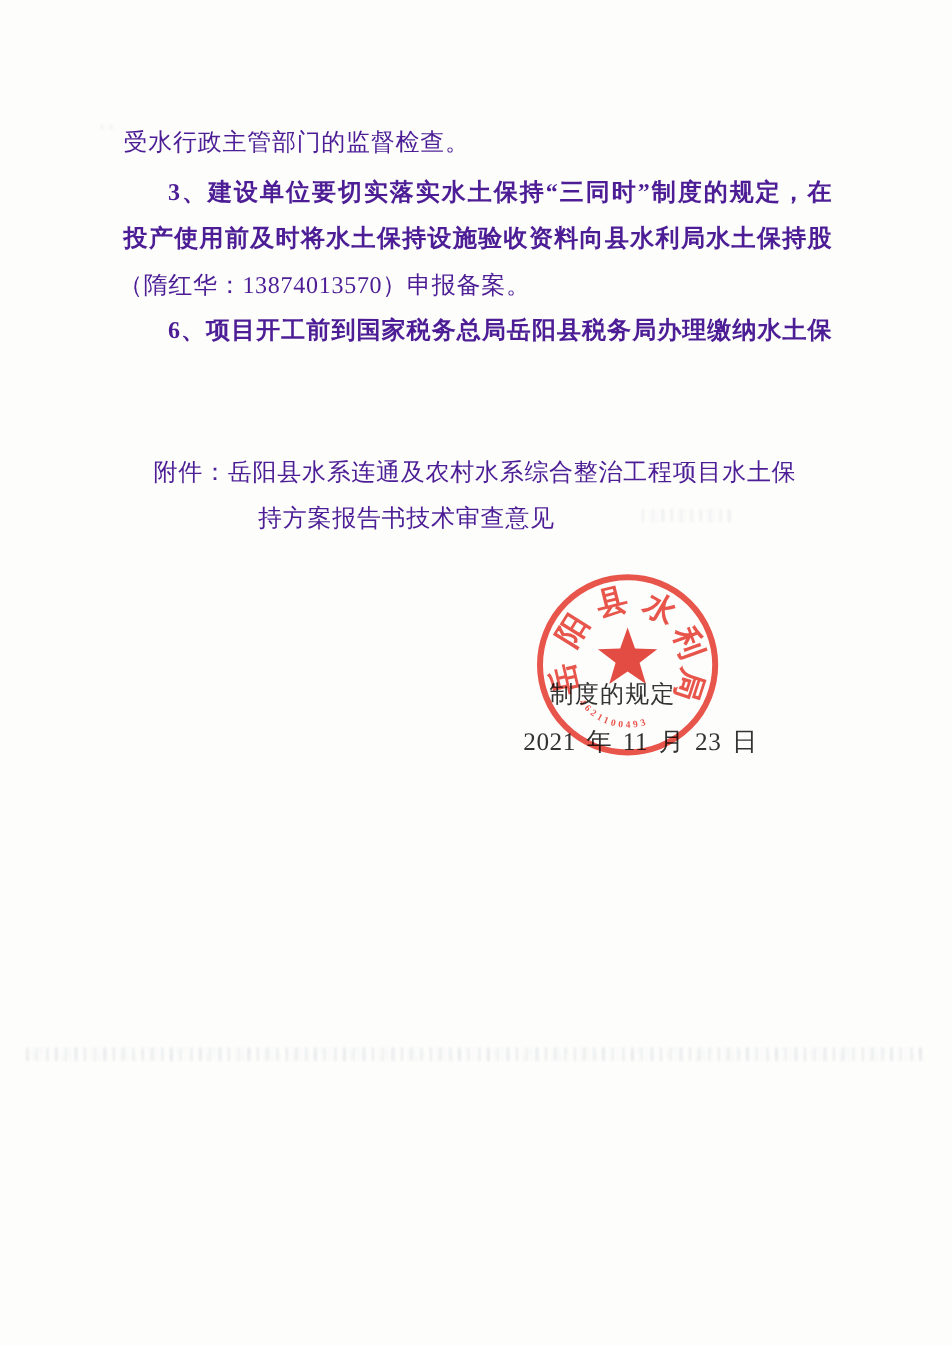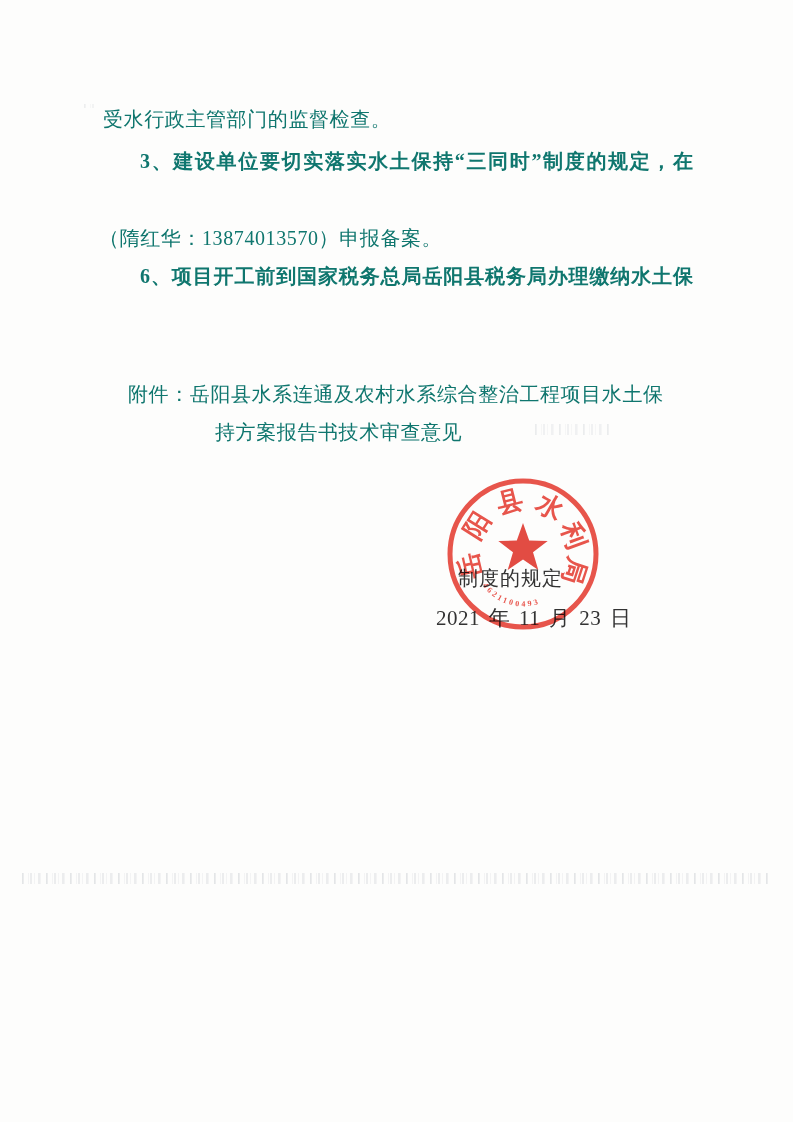--- a/index.html
+++ b/index.html
@@ -5,21 +5,21 @@
   html, body { margin:0; padding:0; background:#ffffff; }
   .page {
     position:relative; width:793px; height:1122px; margin:0 auto;
     background:#fdfdfc; overflow:hidden;
     font-family:"Liberation Serif","DejaVu Serif",serif;
     color:#383838;
   }
   
   .bline {
     position:absolute; font-size:20px; line-height:27px;
-    letter-spacing:0.6px; white-space:nowrap; color:#0f766e;
+    letter-spacing:0.6px; white-space:nowrap; color:#4c1d95;
   }
   .just { white-space:normal; text-align:justify; text-align-last:justify; letter-spacing:0;font-weight:bold; }
   .l0 { left:103px; top:106px; }
   .l1 { left:140px; top:148px; width:553px; }
   .l2 { left:103px; top:186px; width:590px; }
   .l3 { left:99px;  top:225px; }
   .l4 { left:140px; top:263px; width:553px; }
   .l5 { left:103px; top:301px; }
   .l6 { left:128px; top:381px; }
   .l7 { left:215px; top:419px; }
@@ -55,20 +55,21 @@
   .smudge-small { left:535px; top:424px; width:75px;  height:11px; opacity:0.55; }
   .smudge-dot   { left:84px;  top:104px; width:10px;  height:4px;  opacity:0.5; }
 </style>
 </head>
 <body>
 
 <div class="page">
 
   <div class="bline l0">受水行政主管部门的监督检查。</div>
   <div class="bline l1 just">3、建设单位要切实落实水土保持“三同时”制度的规定，在</div>
+  <div class="bline l2 just">投产使用前及时将水土保持设施验收资料向县水利局水土保持股</div>
   <div class="bline l3">（隋红华：13874013570）申报备案。</div>
   <div class="bline l4 just">6、项目开工前到国家税务总局岳阳县税务局办理缴纳水土保</div>
   <div class="bline l6">附件：岳阳县水系连通及农村水系综合整治工程项目水土保</div>
   <div class="bline l7">持方案报告书技术审查意见</div>
 
   <div class="signature">制度的规定</div>
   <div class="dateline">2021 年 11 月 23 日</div>
 
   <svg class="seal" viewBox="0 0 160 160" aria-hidden="true">
     <circle cx="80" cy="80" r="73" fill="none" stroke-width="5" stroke="#e8463d"></circle>

